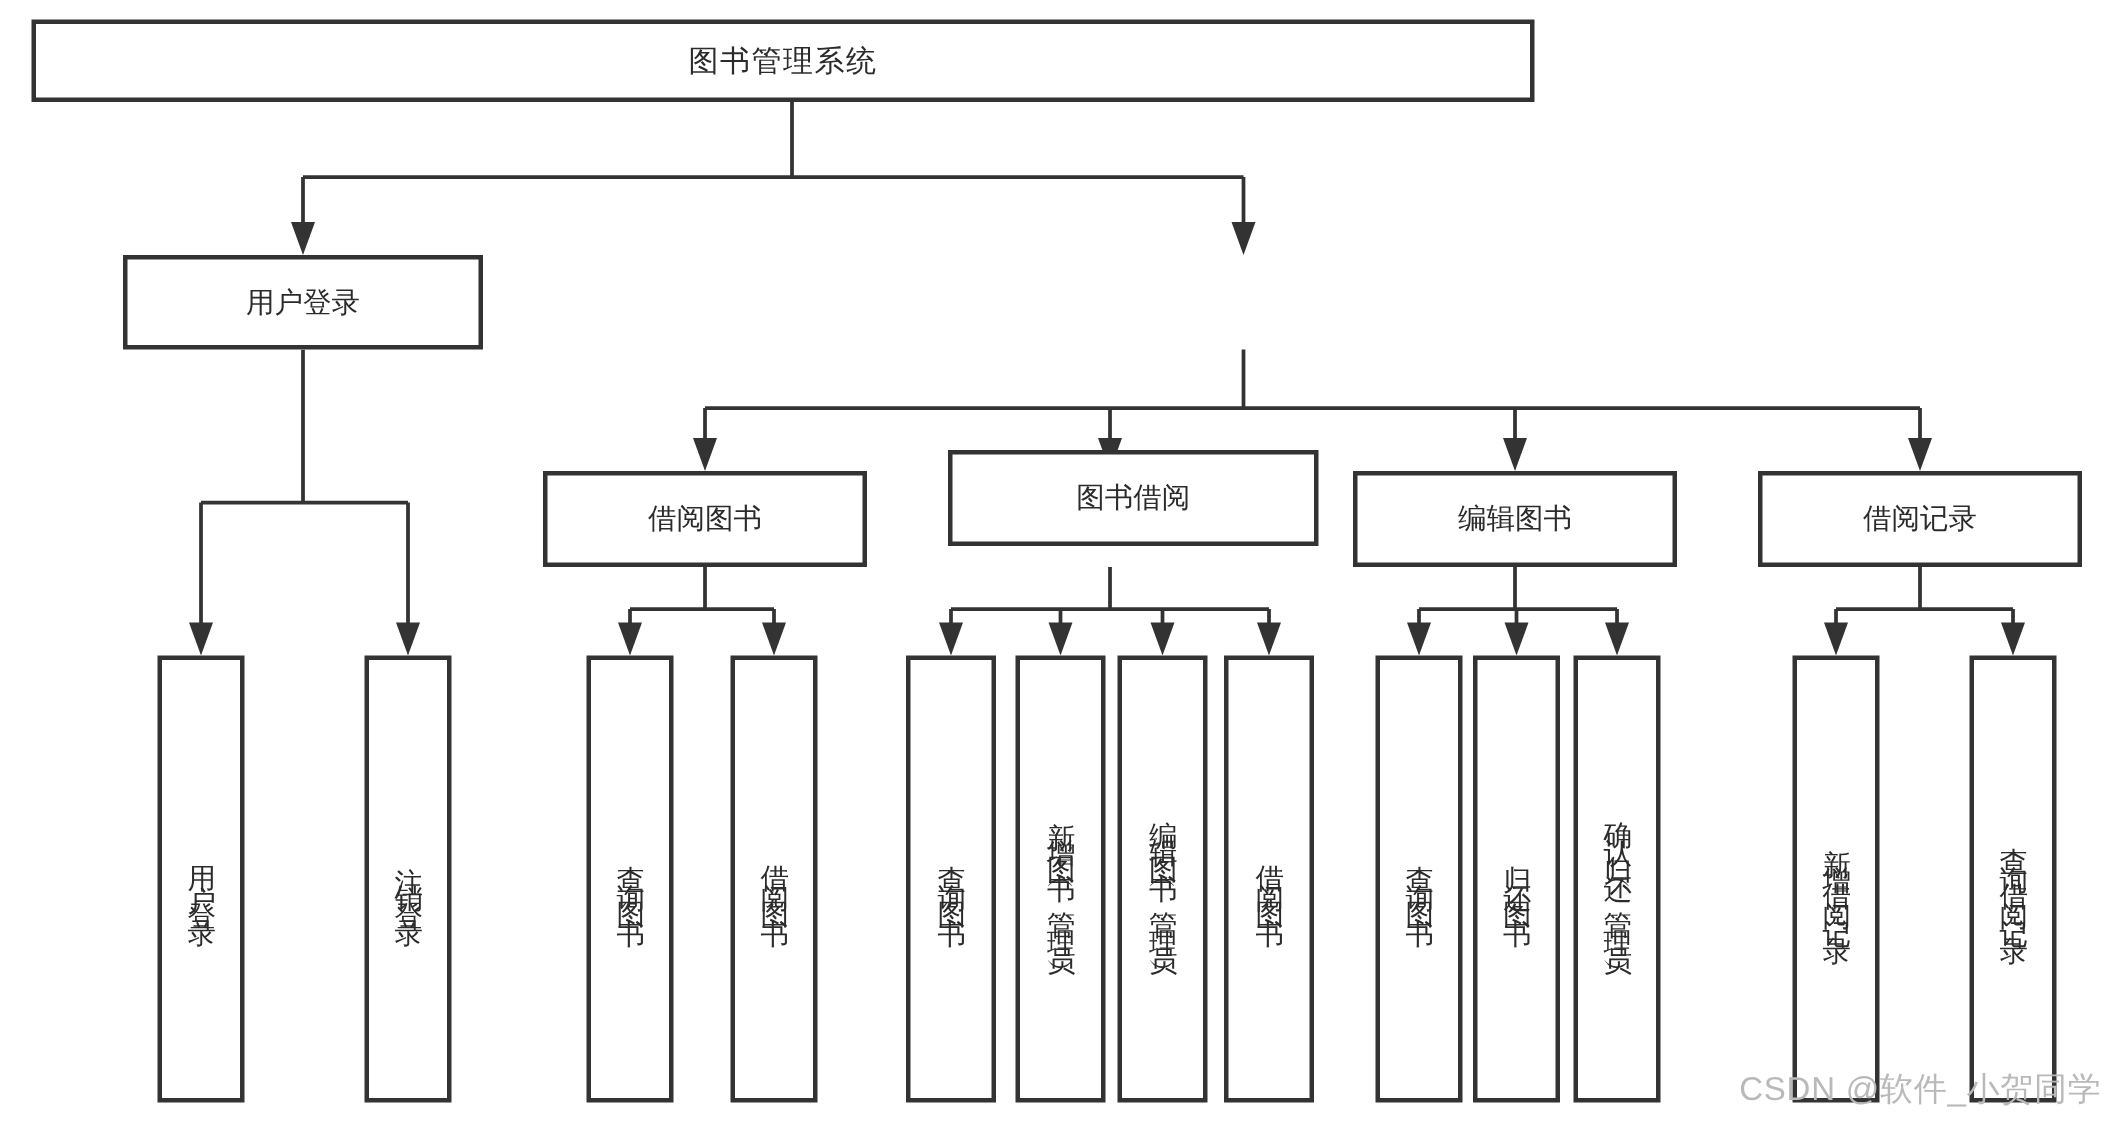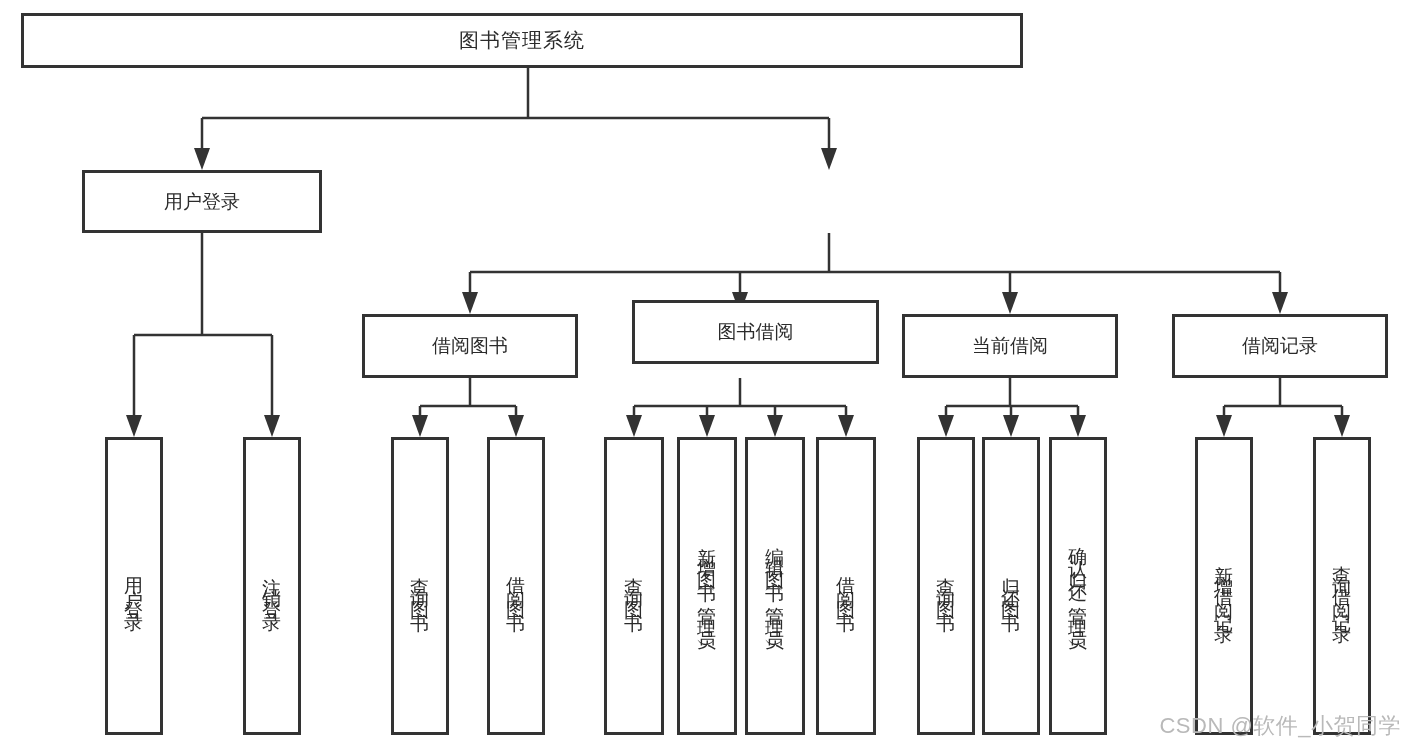--- a/index.html
+++ b/index.html
@@ -123,21 +123,21 @@
     <line x1="1342" y1="406" x2="1342" y2="419"></line>
     <polygon points="1334,415 1350,415 1342,437"></polygon>
   </svg>
 
   <div class="node root" style="left:21px; top:13px; width:1002px; height:55px;">图书管理系统</div>
 
   <div class="node" style="left:82px; top:170px; width:240px; height:63px;">用户登录</div>
 
   <div class="node" style="left:362px; top:314px; width:216px; height:64px;">借阅图书</div>
   <div class="node" style="left:632px; top:300px; width:247px; height:64px;">图书借阅</div>
-  <div class="node" style="left:902px; top:314px; width:216px; height:64px;">当前借阅</div>
+  <div class="node" style="left:902px; top:314px; width:216px; height:64px;">编辑图书</div>
   <div class="node" style="left:1172px; top:314px; width:216px; height:64px;text-align:right;">借阅记录</div>
 
   <div class="node leaf" style="left:105px; top:437px; width:58px; height:298px;">用户登录</div>
   <div class="node leaf" style="left:243px; top:437px; width:58px; height:298px;">注销登录</div>
 
   <div class="node leaf" style="left:391px; top:437px; width:58px; height:298px;">查询图书</div>
   <div class="node leaf" style="left:487px; top:437px; width:58px; height:298px;">借阅图书</div>
 
   <div class="node leaf" style="left:604px; top:437px; width:60px; height:298px;">查询图书</div>
   <div class="node leaf" style="left:677px; top:437px; width:60px; height:298px;">新增图书（管理员）</div>

